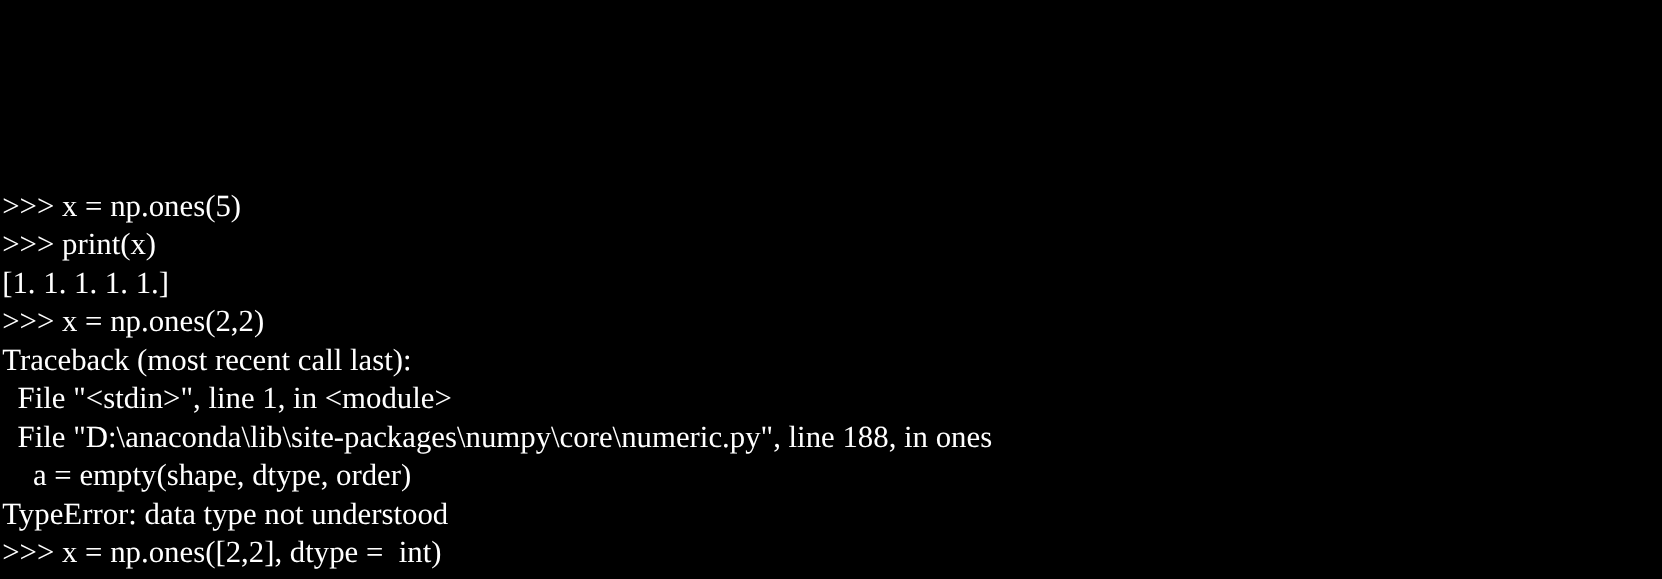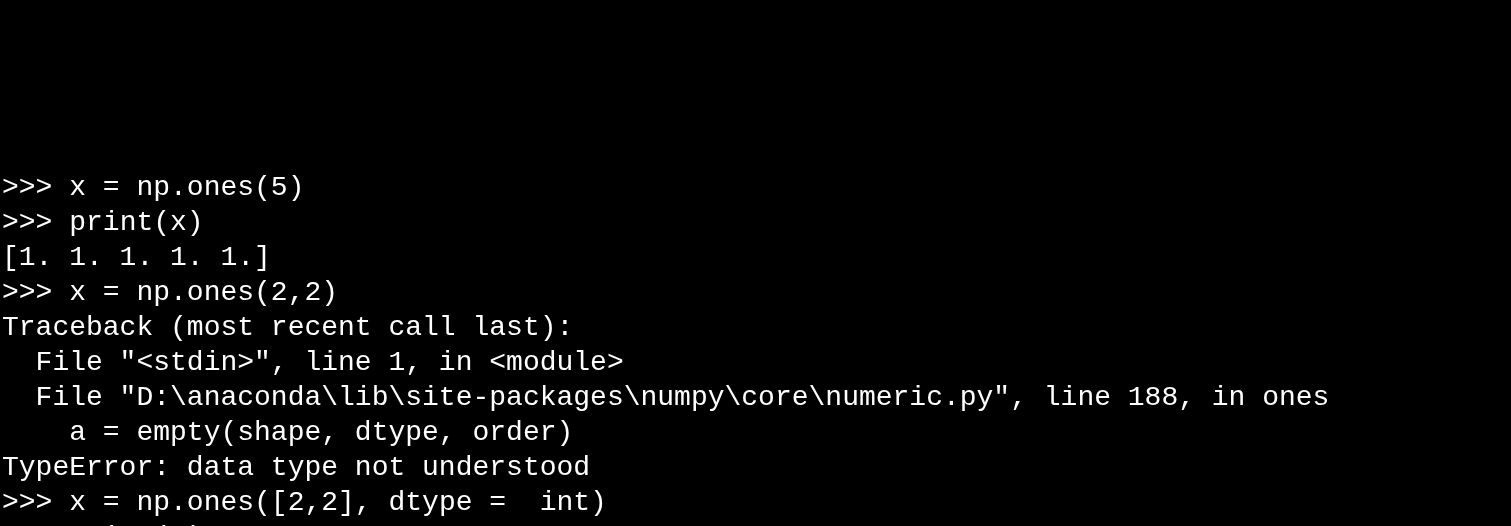--- a/index.html
+++ b/index.html
@@ -18,20 +18,21 @@
       height: 526px;
       overflow: hidden;
       white-space: pre;
     }
     .terminal {
       padding-top: 30px;
       padding-left: 2px;
     }
     .line {
       display: block;
+      font-family: Liberation Serif, serif;
     }
   </style>
 </head>
 <body>
 
 
 
 <div class="terminal"><span class="line"><span>&gt;&gt;&gt; </span><span>x = np.ones(5)</span></span><span class="line"><span>&gt;&gt;&gt; </span><span>print(x)</span></span><span class="line"><span>[1. 1. 1. 1. 1.]</span></span><span class="line"><span>&gt;&gt;&gt; </span><span>x = np.ones(2,2)</span></span><span class="line"><span>Traceback (most recent call last):</span></span><span class="line"><span>  File "&lt;stdin&gt;", line 1, in &lt;module&gt;</span></span><span class="line"><span>  File "D:\anaconda\lib\site-packages\numpy\core\numeric.py", line 188, in ones</span></span><span class="line"><span>    a = empty(shape, dtype, order)</span></span><span class="line"><span>TypeError: data type not understood</span></span><span class="line"><span>&gt;&gt;&gt; </span><span>x = np.ones([2,2], dtype =  int)</span></span><span class="line"><span>&gt;&gt;&gt; </span><span>print(x)</span></span></div>
 
 

